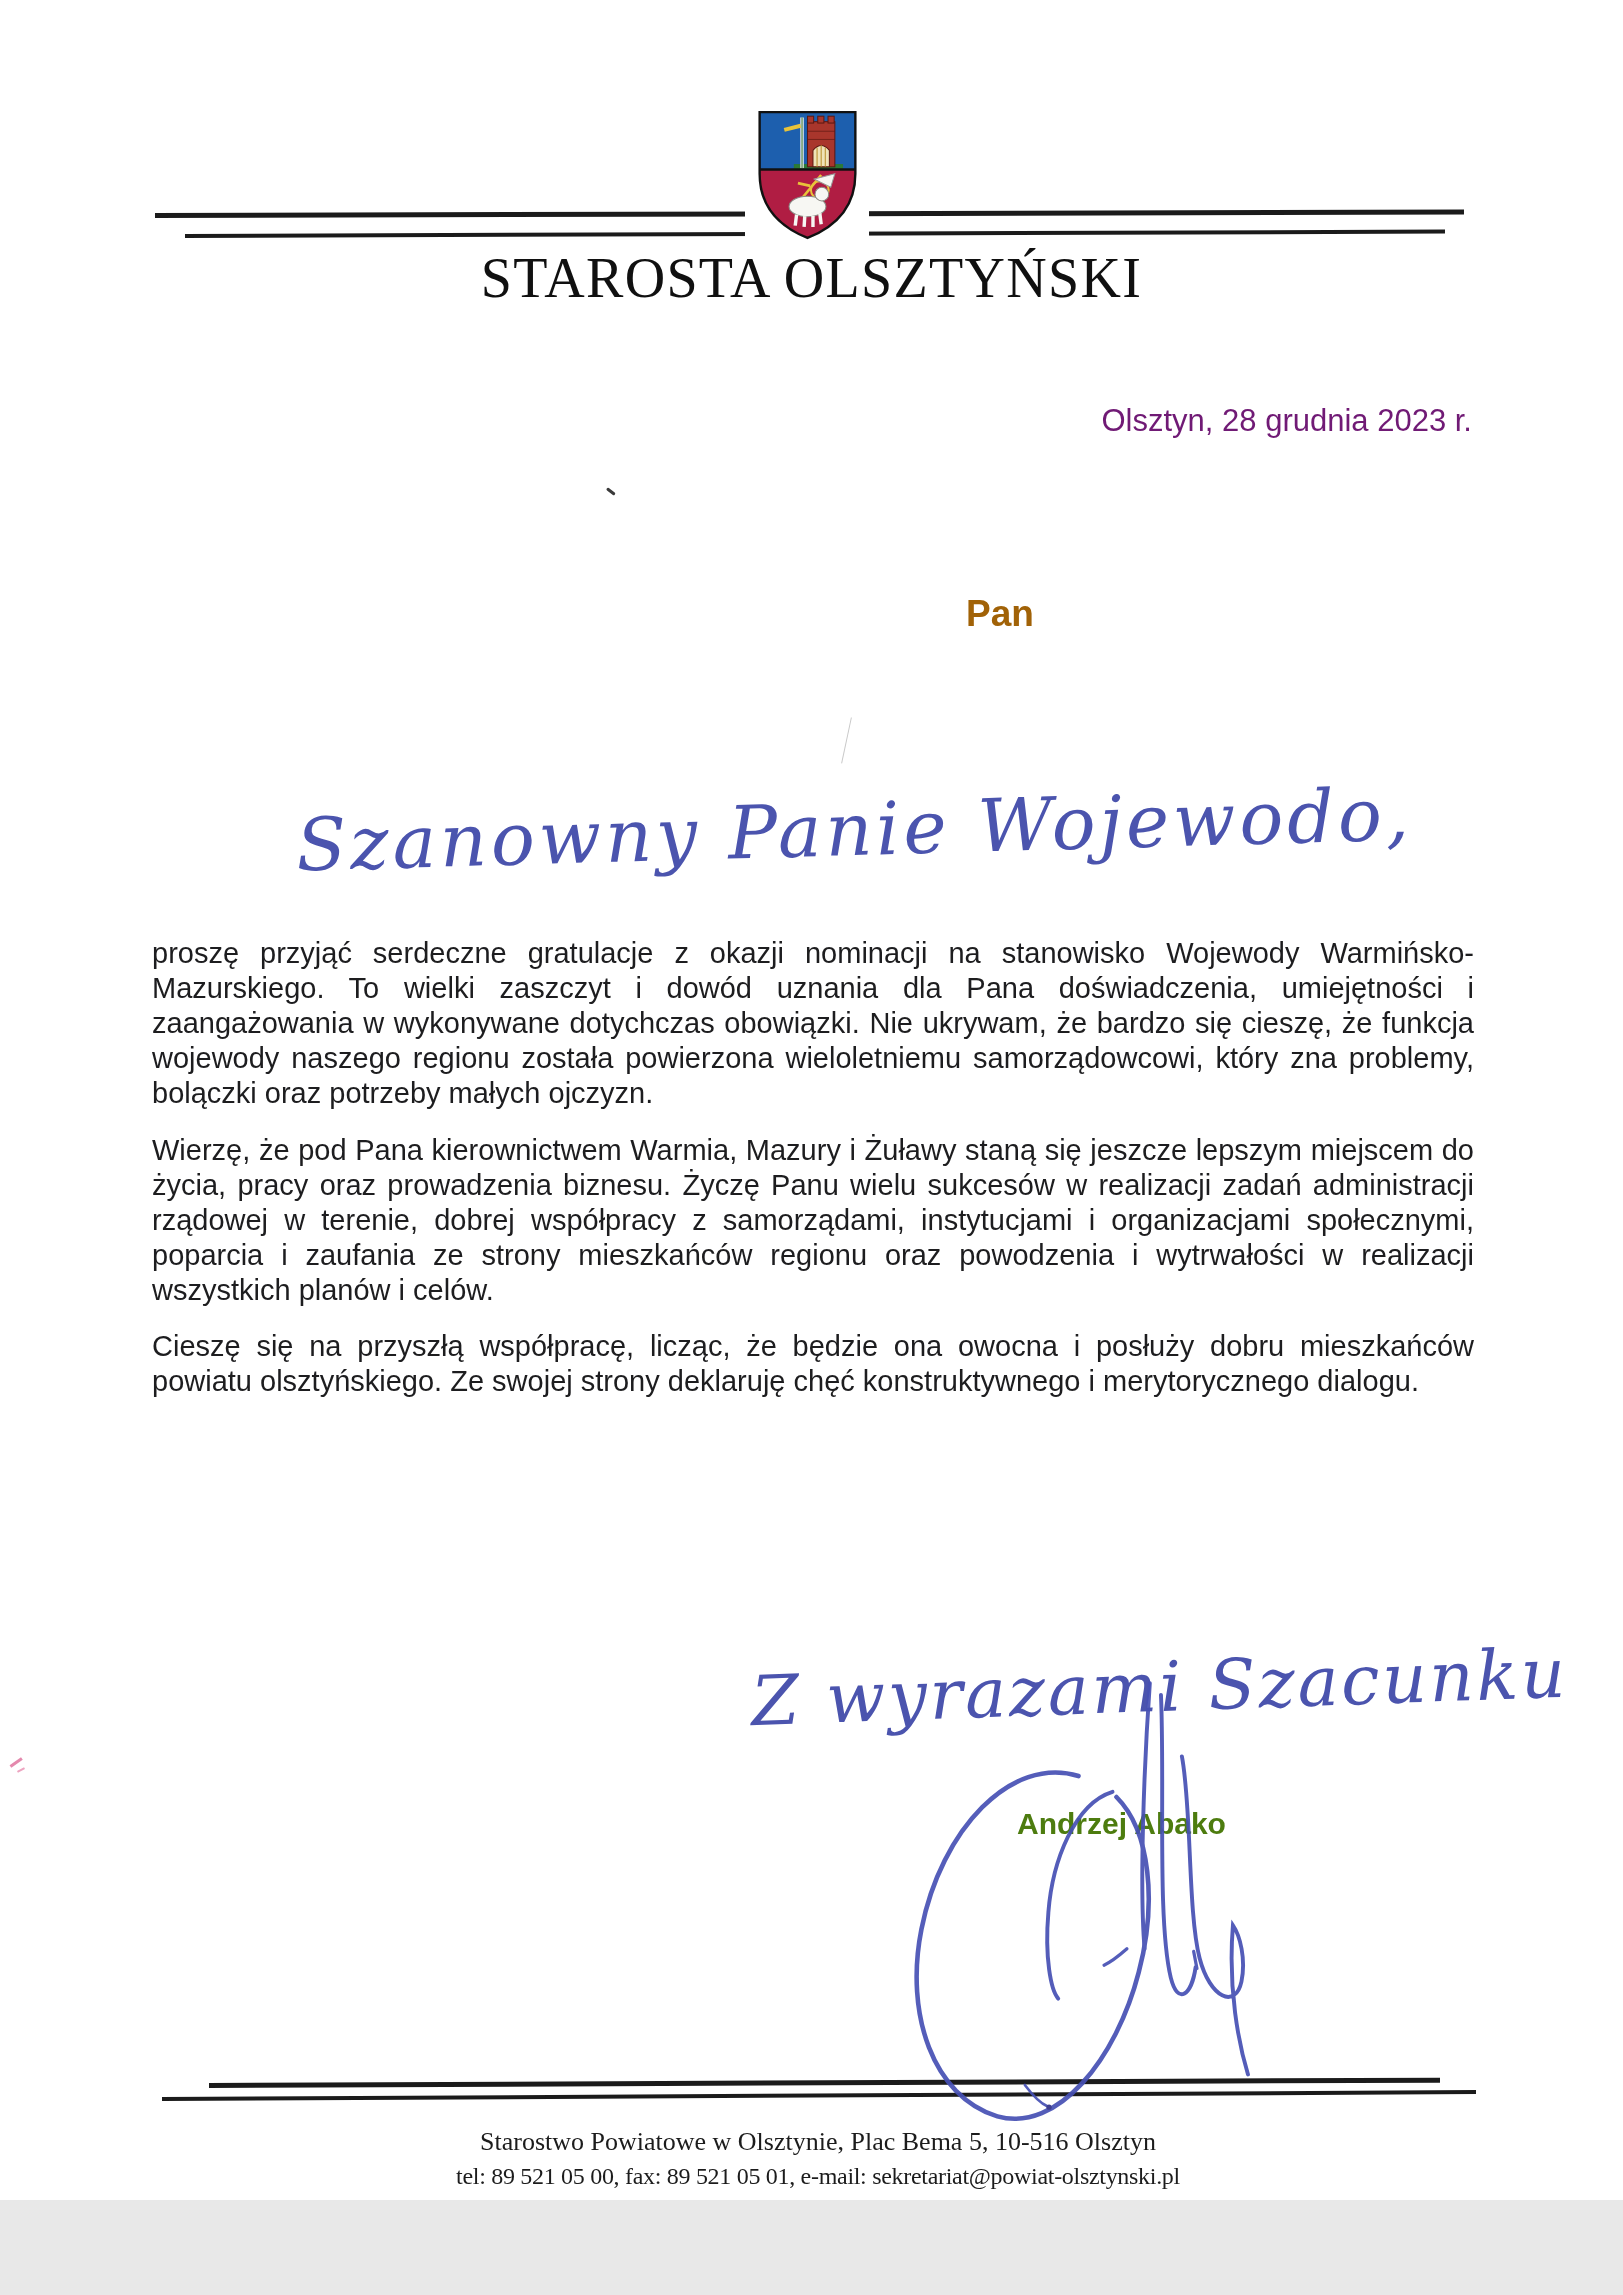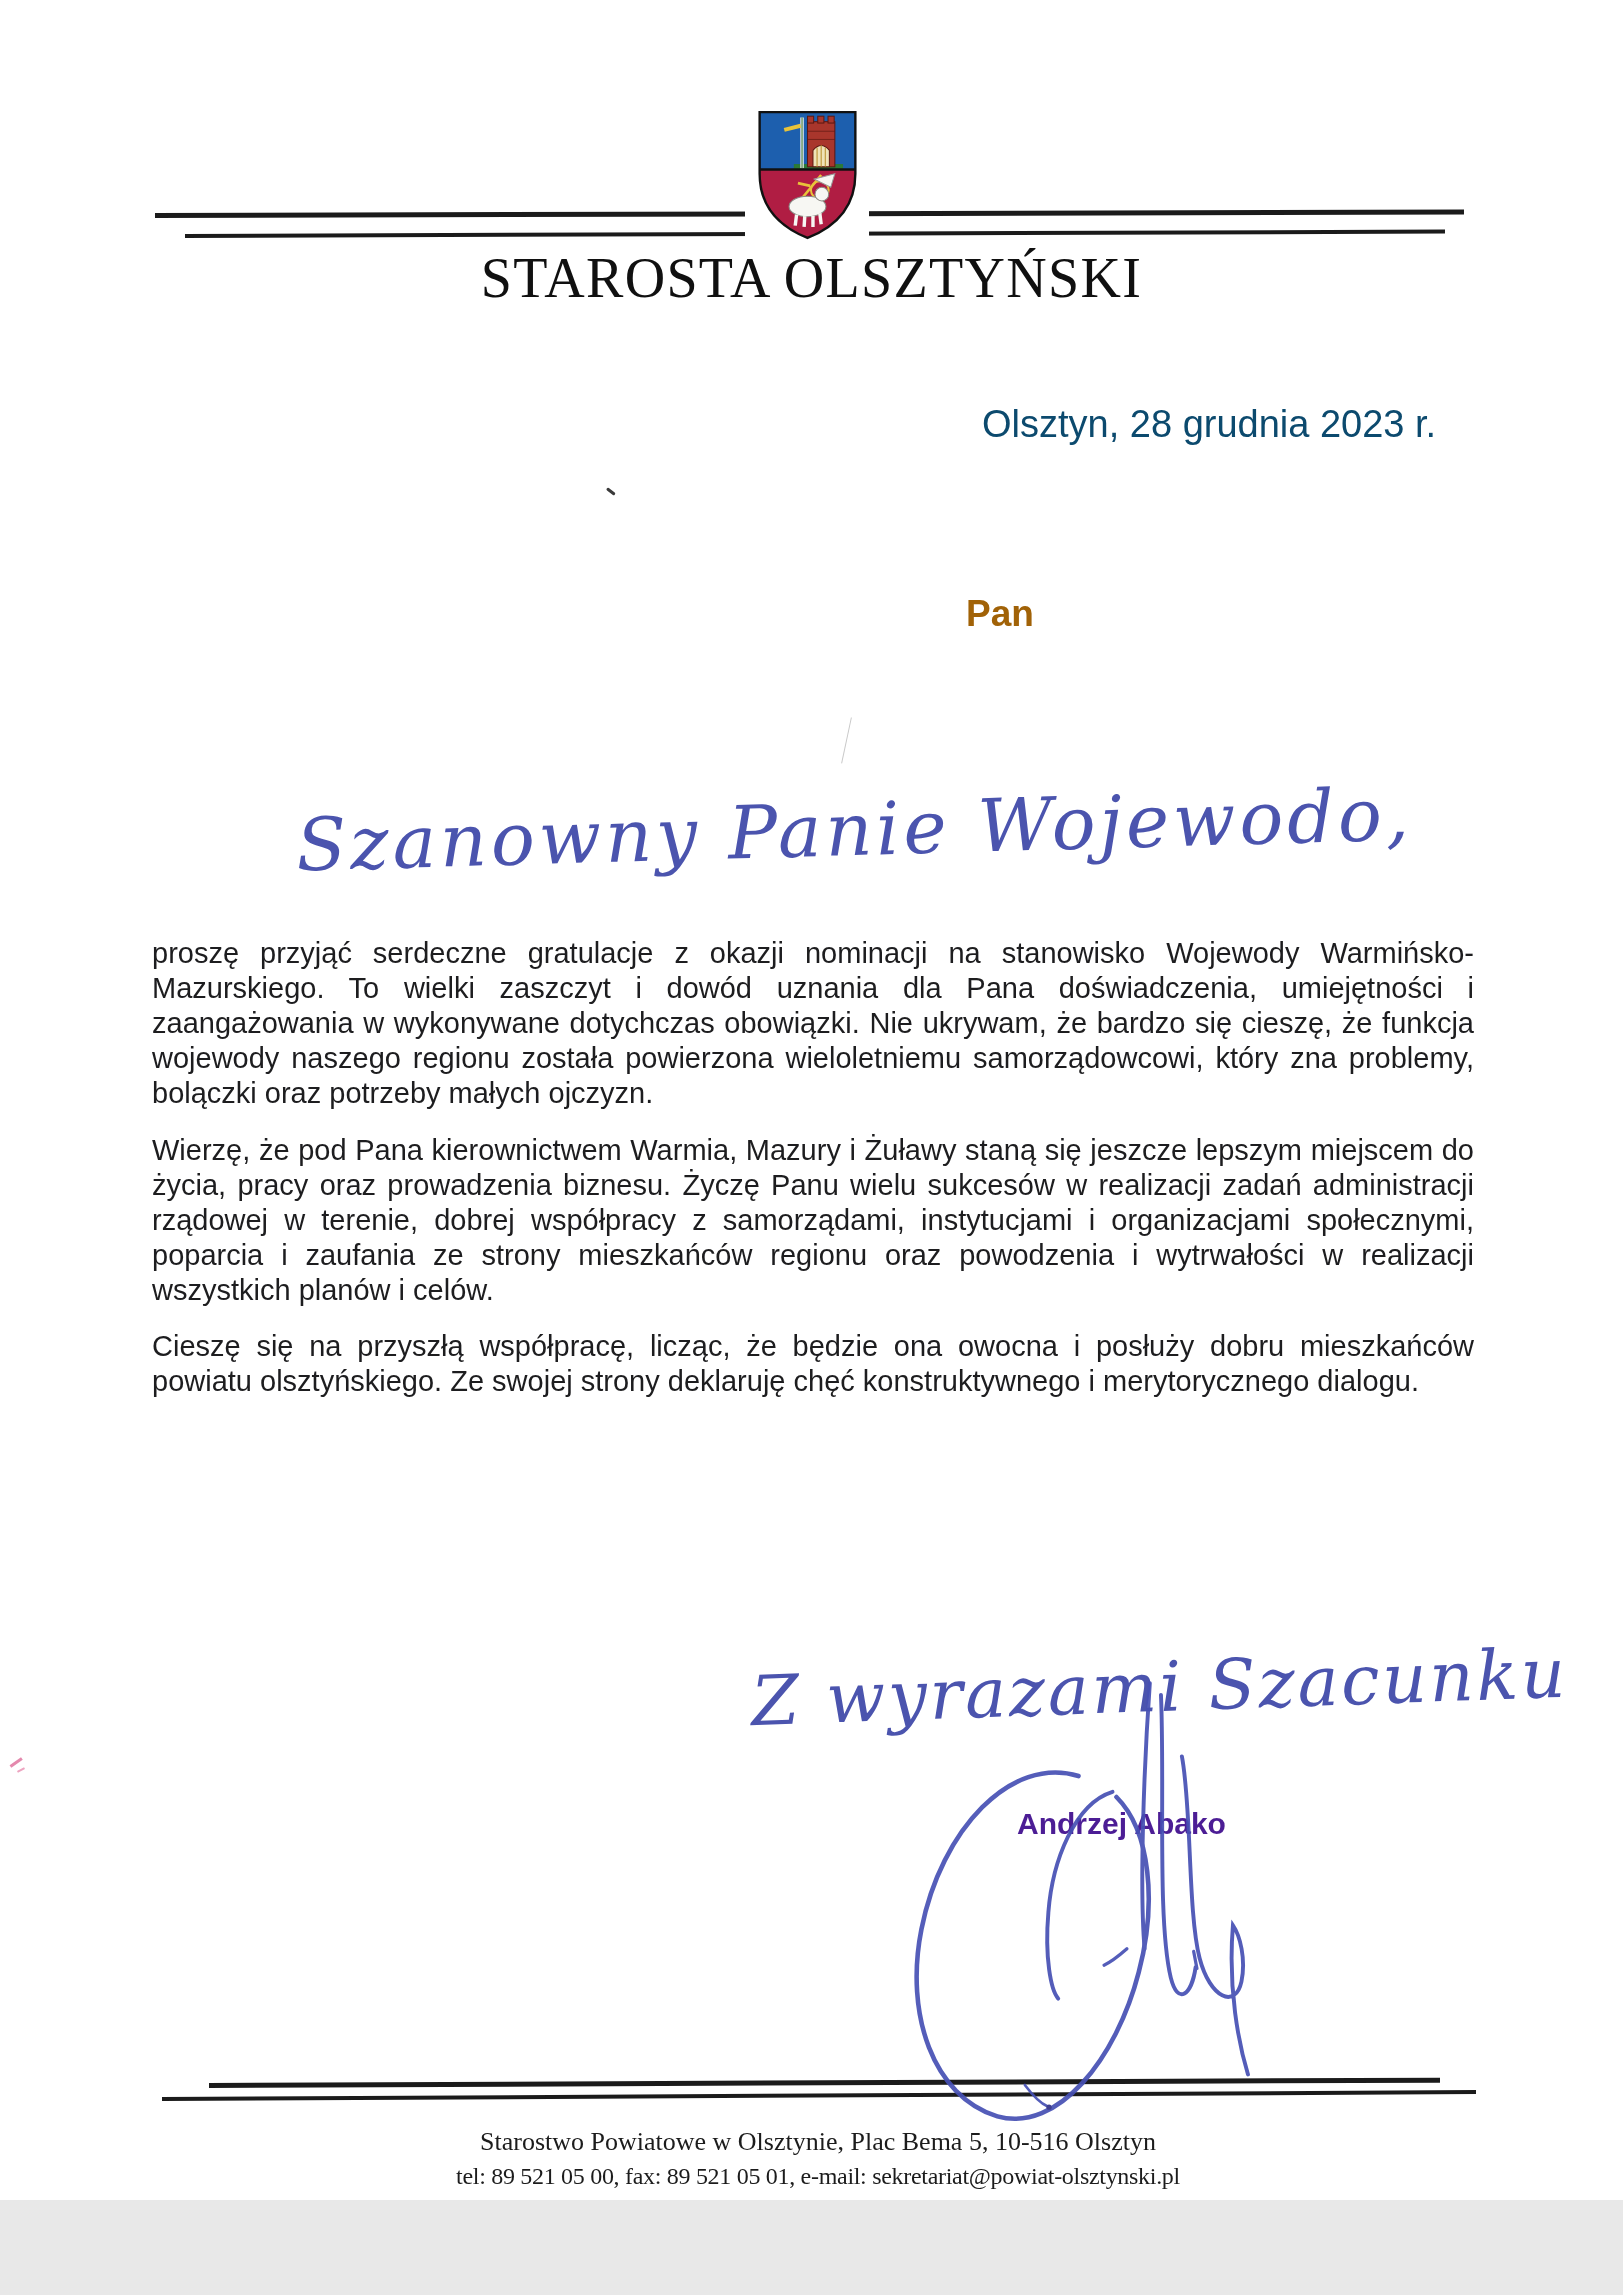--- a/index.html
+++ b/index.html
@@ -18,42 +18,42 @@
   .rule.h2{left:185px;top:234px;width:1260px;height:3.9px;transform:rotate(-0.2deg);}
   .coa-wrap{position:absolute;left:745px;top:108px;width:124px;height:139px;background:#ffffff;
     display:flex;align-items:flex-start;justify-content:center;}
   .page-title{
     position:absolute;left:0;top:246px;width:1623px;text-align:center;
     font-family:"Liberation Serif",serif;font-size:56px;letter-spacing:1.3px;color:#101010;
     white-space:nowrap;
   }
   
   .dateline{
-    position:absolute;left:982px;top:403px;width:490px;
-    font-size:38px;color:#0c4a6e;white-space:nowrap;
+    position:absolute;left:982px;top:403px;width:490px;text-align:right;
+    font-size:31px;color:#701a75;white-space:nowrap;
   }
   .recipient{position:absolute;left:966px;top:591px;font-size:37px;line-height:45px;color:#a16207;}
   .recipient .b{font-weight:700;}
   .body-block{
     position:absolute;left:152px;top:936px;width:1322px;
     font-size:29px;line-height:35px;text-align:justify;color:#1d1d1f;
   }
   .body-block p{margin:0 0 21.6px 0;}
   .body-block p:last-child{margin-bottom:0;}
   
   .hand{
     position:absolute;color:#4b54ae;
     font-family:"DejaVu Serif",serif;font-style:italic;
     white-space:nowrap;
   }
   .hand.greeting{left:296px;top:787px;font-size:73px;letter-spacing:3.9px;transform:rotate(-1.6deg);}
   .hand.closing{left:751px;top:1647px;font-size:69px;letter-spacing:2.6px;transform:rotate(-2deg);}
   .signer{
     position:absolute;left:1017px;top:1807px;
-    font-size:30px;font-weight:700;color:#4c1d95;white-space:nowrap;
+    font-size:30px;font-weight:700;color:#4d7c0f;white-space:nowrap;
   }
   
   .frule1{left:209px;top:2083px;width:1231px;height:4.6px;transform:rotate(-0.25deg);}
   .frule2{left:162px;top:2097px;width:1314px;height:3.9px;transform:rotate(-0.3deg);}
   .footer-text{
     position:absolute;left:0;top:2125px;width:1636px;text-align:center;
     font-family:"Liberation Serif",serif;color:#1c1c1c;
   }
   .footer-text .f1{font-size:26px;line-height:34px;}
   .footer-text .f2{font-size:24px;line-height:34px;letter-spacing:-0.3px;}

